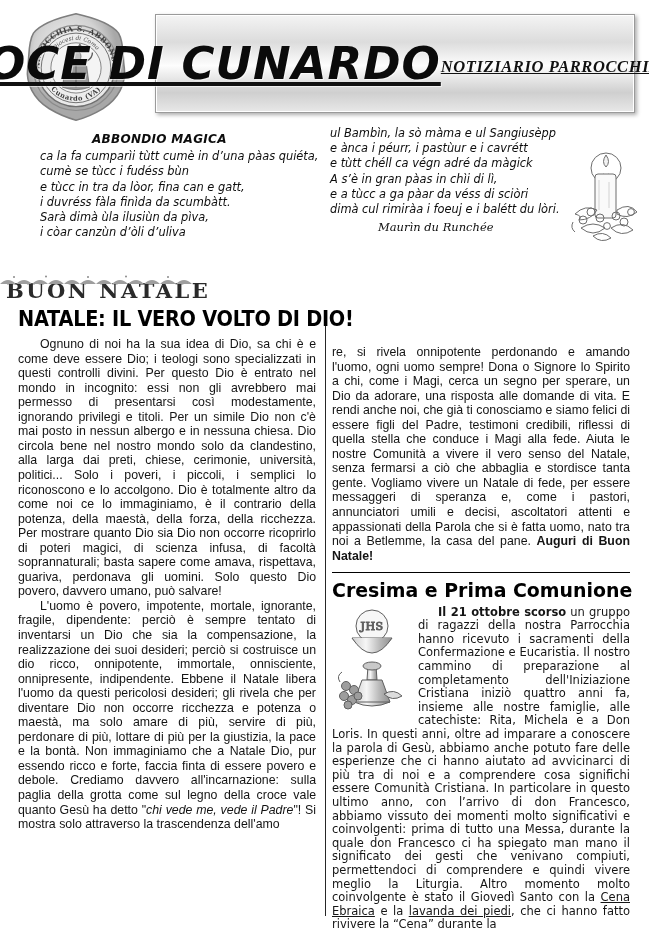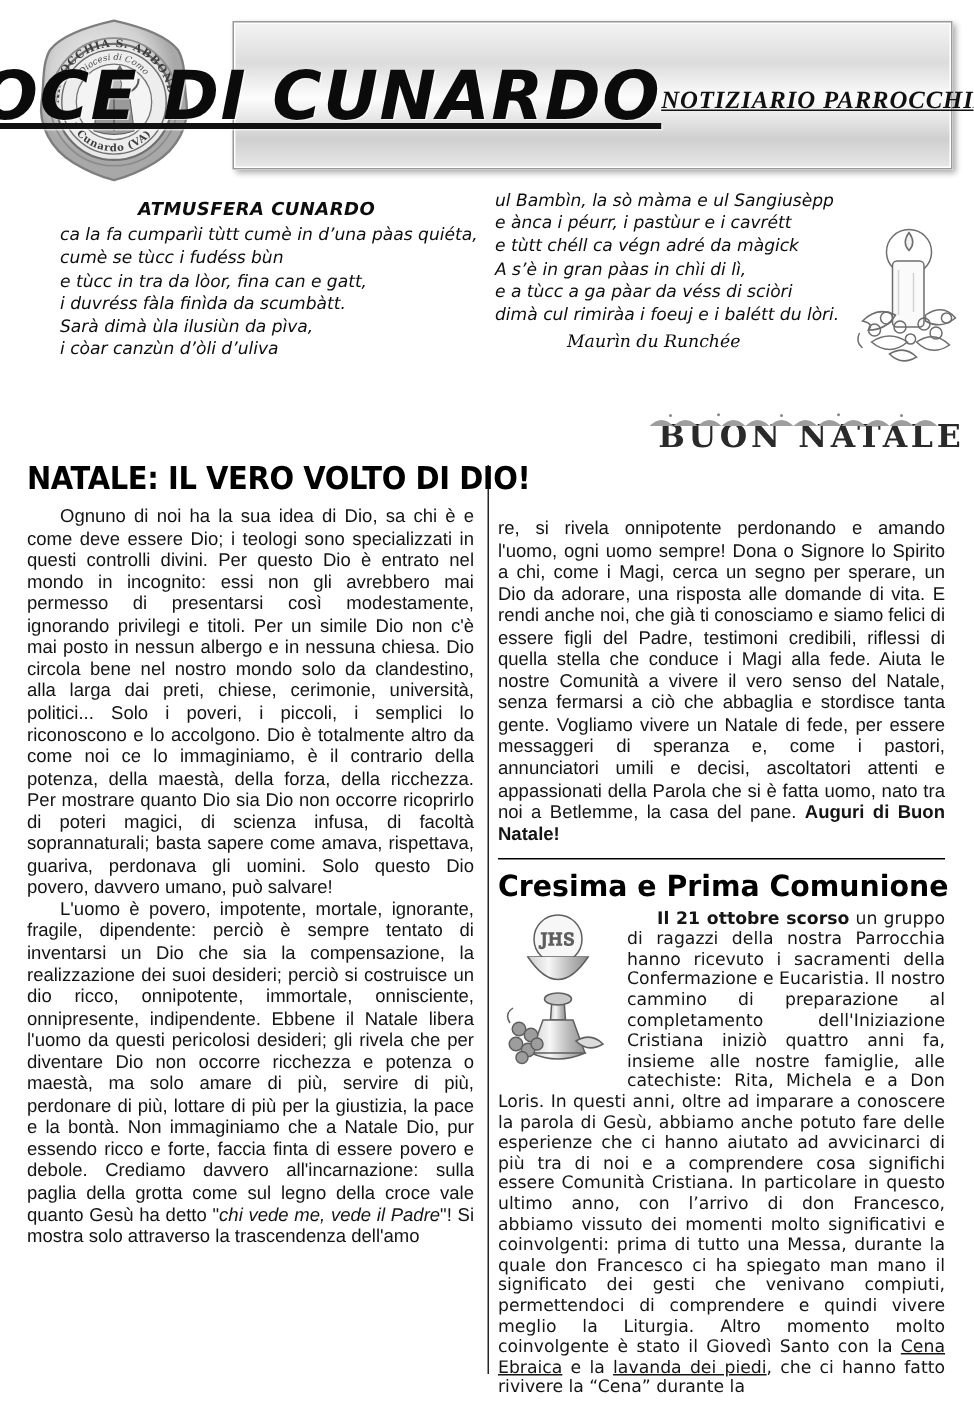--- a/index.html
+++ b/index.html
@@ -104,21 +104,21 @@
     right: 6px;
     top: 14px;
     width: 74px;
     height: 112px;
   }
 
   
   .banner-zone {
     position: relative;
     height: 30px;
-    text-align: right;
+    text-align: left;
   }
   .banner {
     display: inline-block;
     font-family: "DejaVu Serif", serif;
     font-weight: bold;
     font-size: 21px;
     letter-spacing: 2.5px;
     color: #2a2a2a;
     position: relative;
     padding: 2px 6px 0 6px;
@@ -270,21 +270,21 @@
     <div class="title-main">VOCE  DI  CUNARDO</div>
     <div class="title-sub">
       <span>NOTIZIARIO PARROCCHIALE</span><span class="gap"></span><span>DICEMBRE  2018</span>
     </div>
   </div>
 </div>
 
 <div class="poem-zone">
 
   <div class="poem-col poem-left">
-    <div class="poem-head">ATMUSFERA CUNARDO</div>
+    <div class="poem-head">ABBONDIO MAGICA</div>
     <div>ca la fa cumparìi tùtt cumè in d’una pàas quiéta,</div>
     <div>cumè se tùcc i fudéss bùn</div>
     <div>e tùcc in tra da lòor, fina can e gatt,</div>
     <div>i duvréss  fàla  finìda  da  scumbàtt.</div>
     <div>Sarà dimà ùla ilusiùn da pìva,</div>
     <div>i còar  canzùn  d’òli  d’uliva</div>
   </div>
 
   <div class="poem-col poem-right">
     <div>ul Bambìn, la sò màma e ul Sangiusèpp</div>

